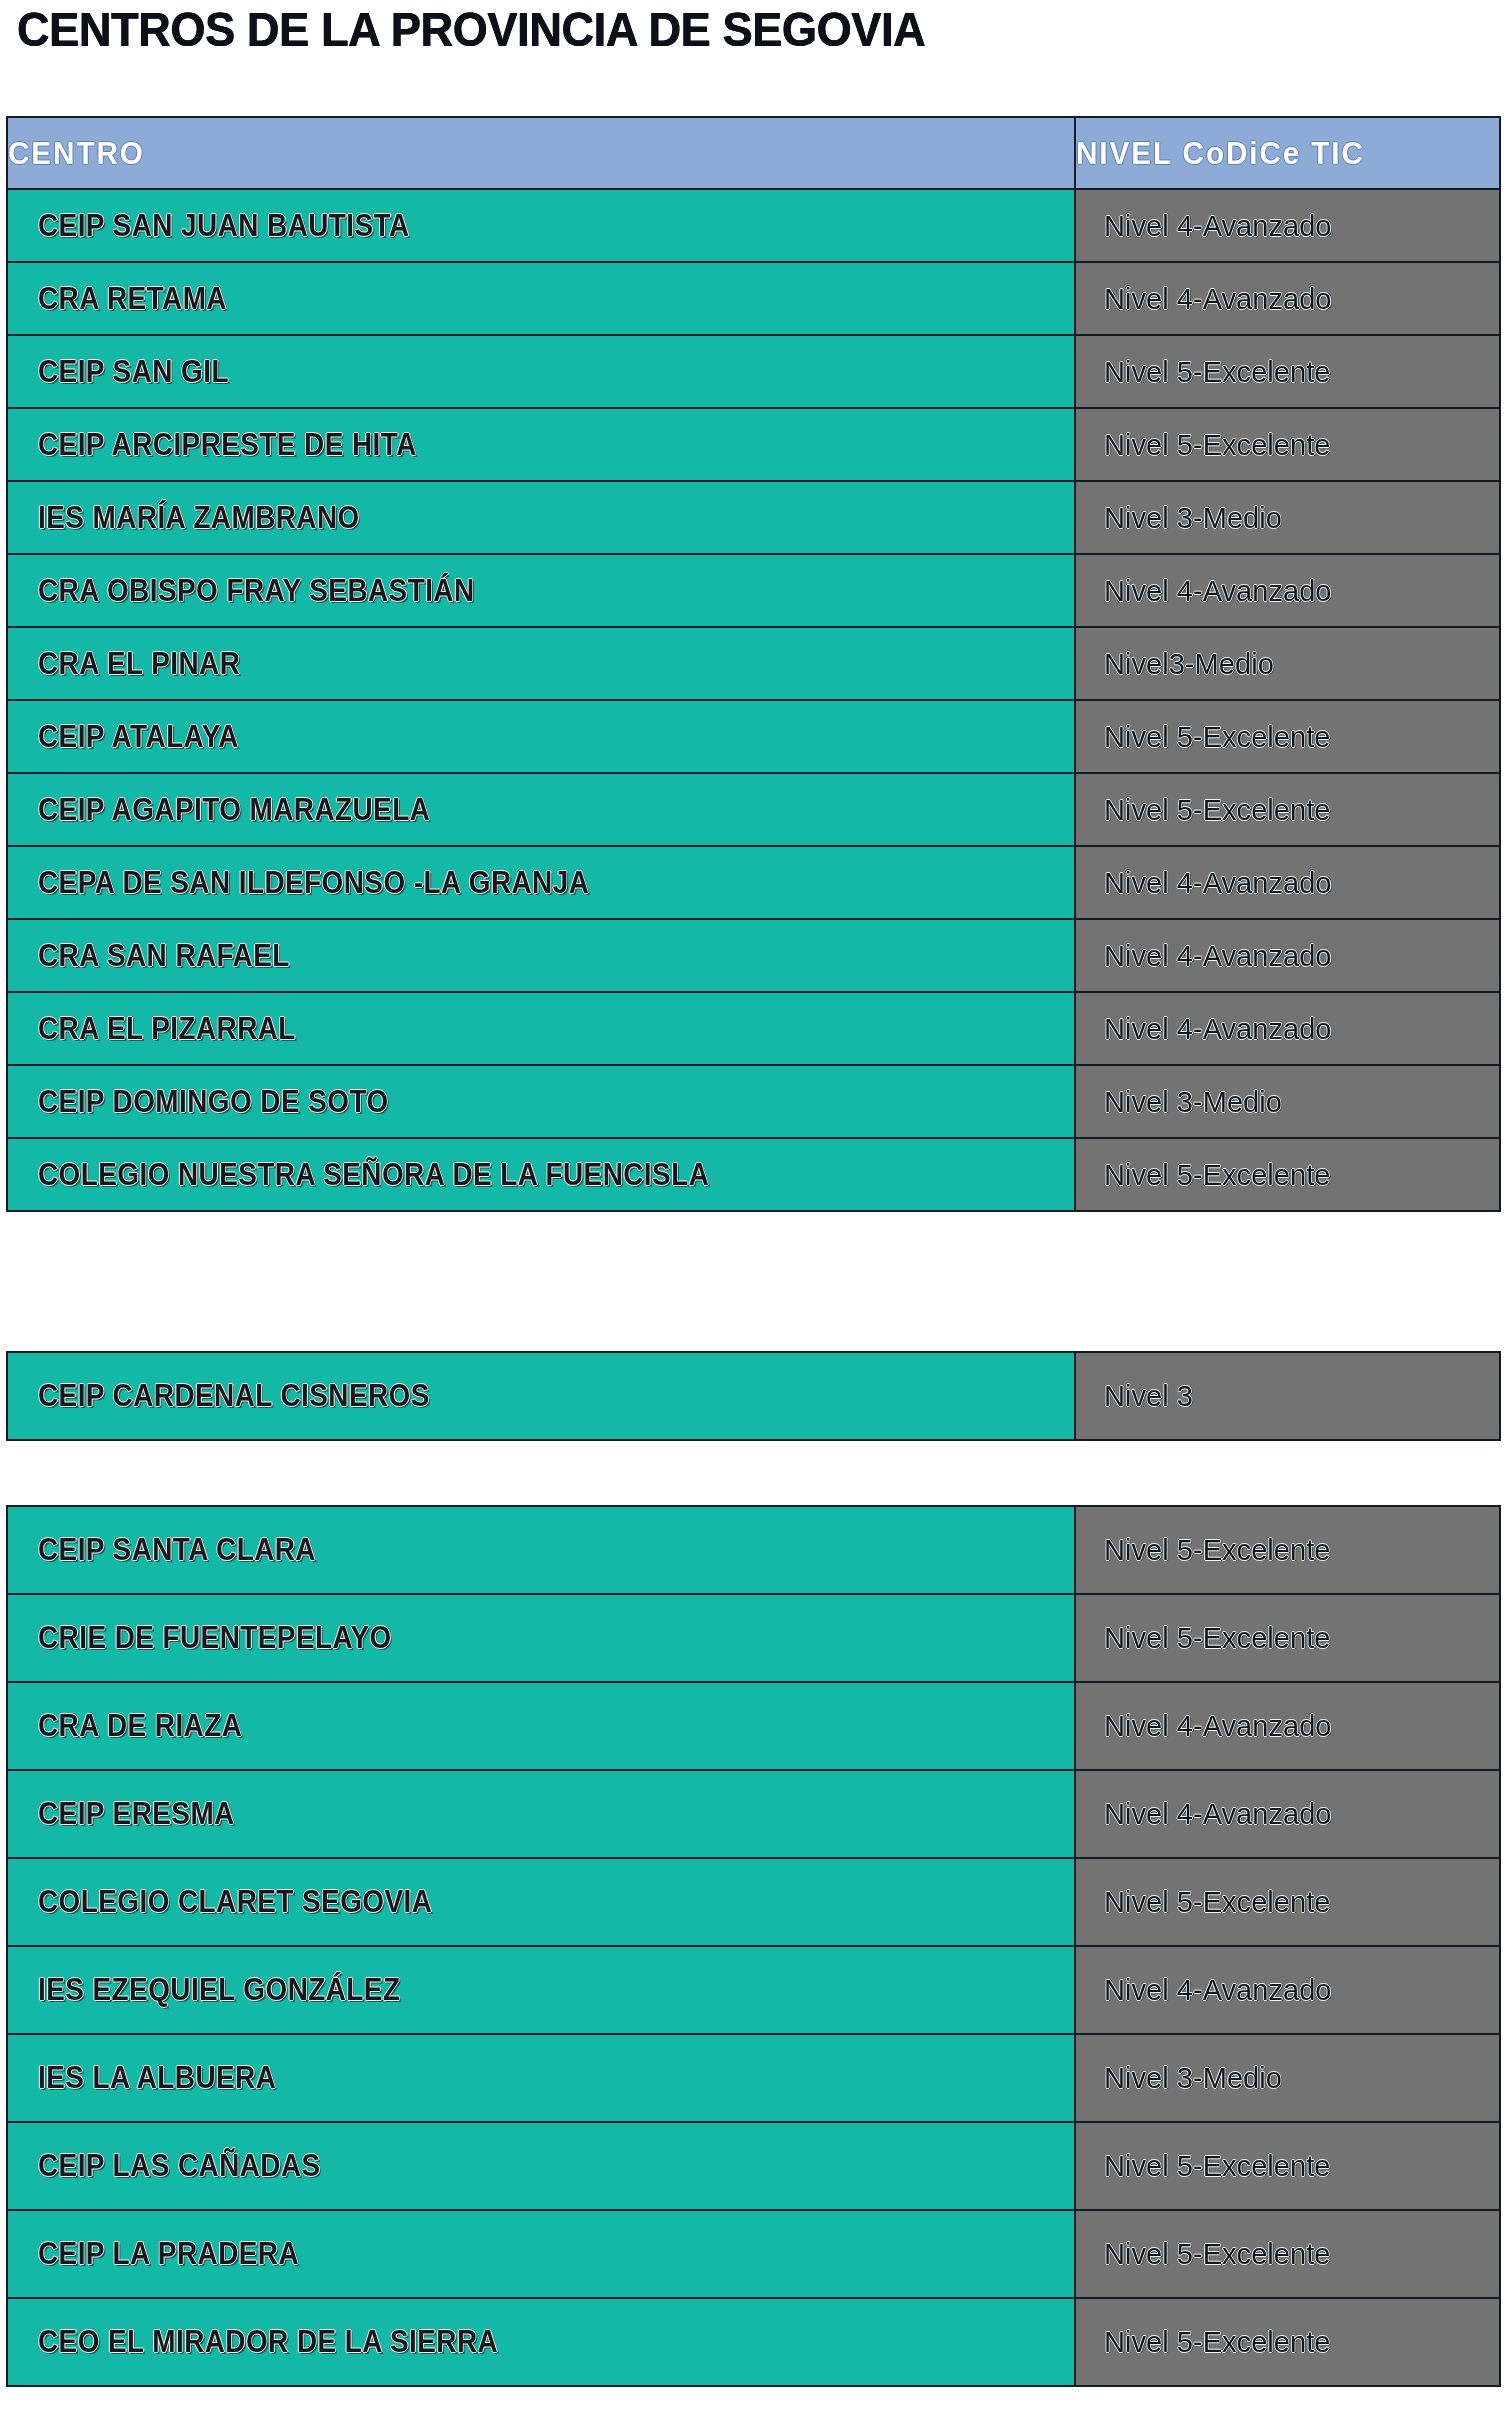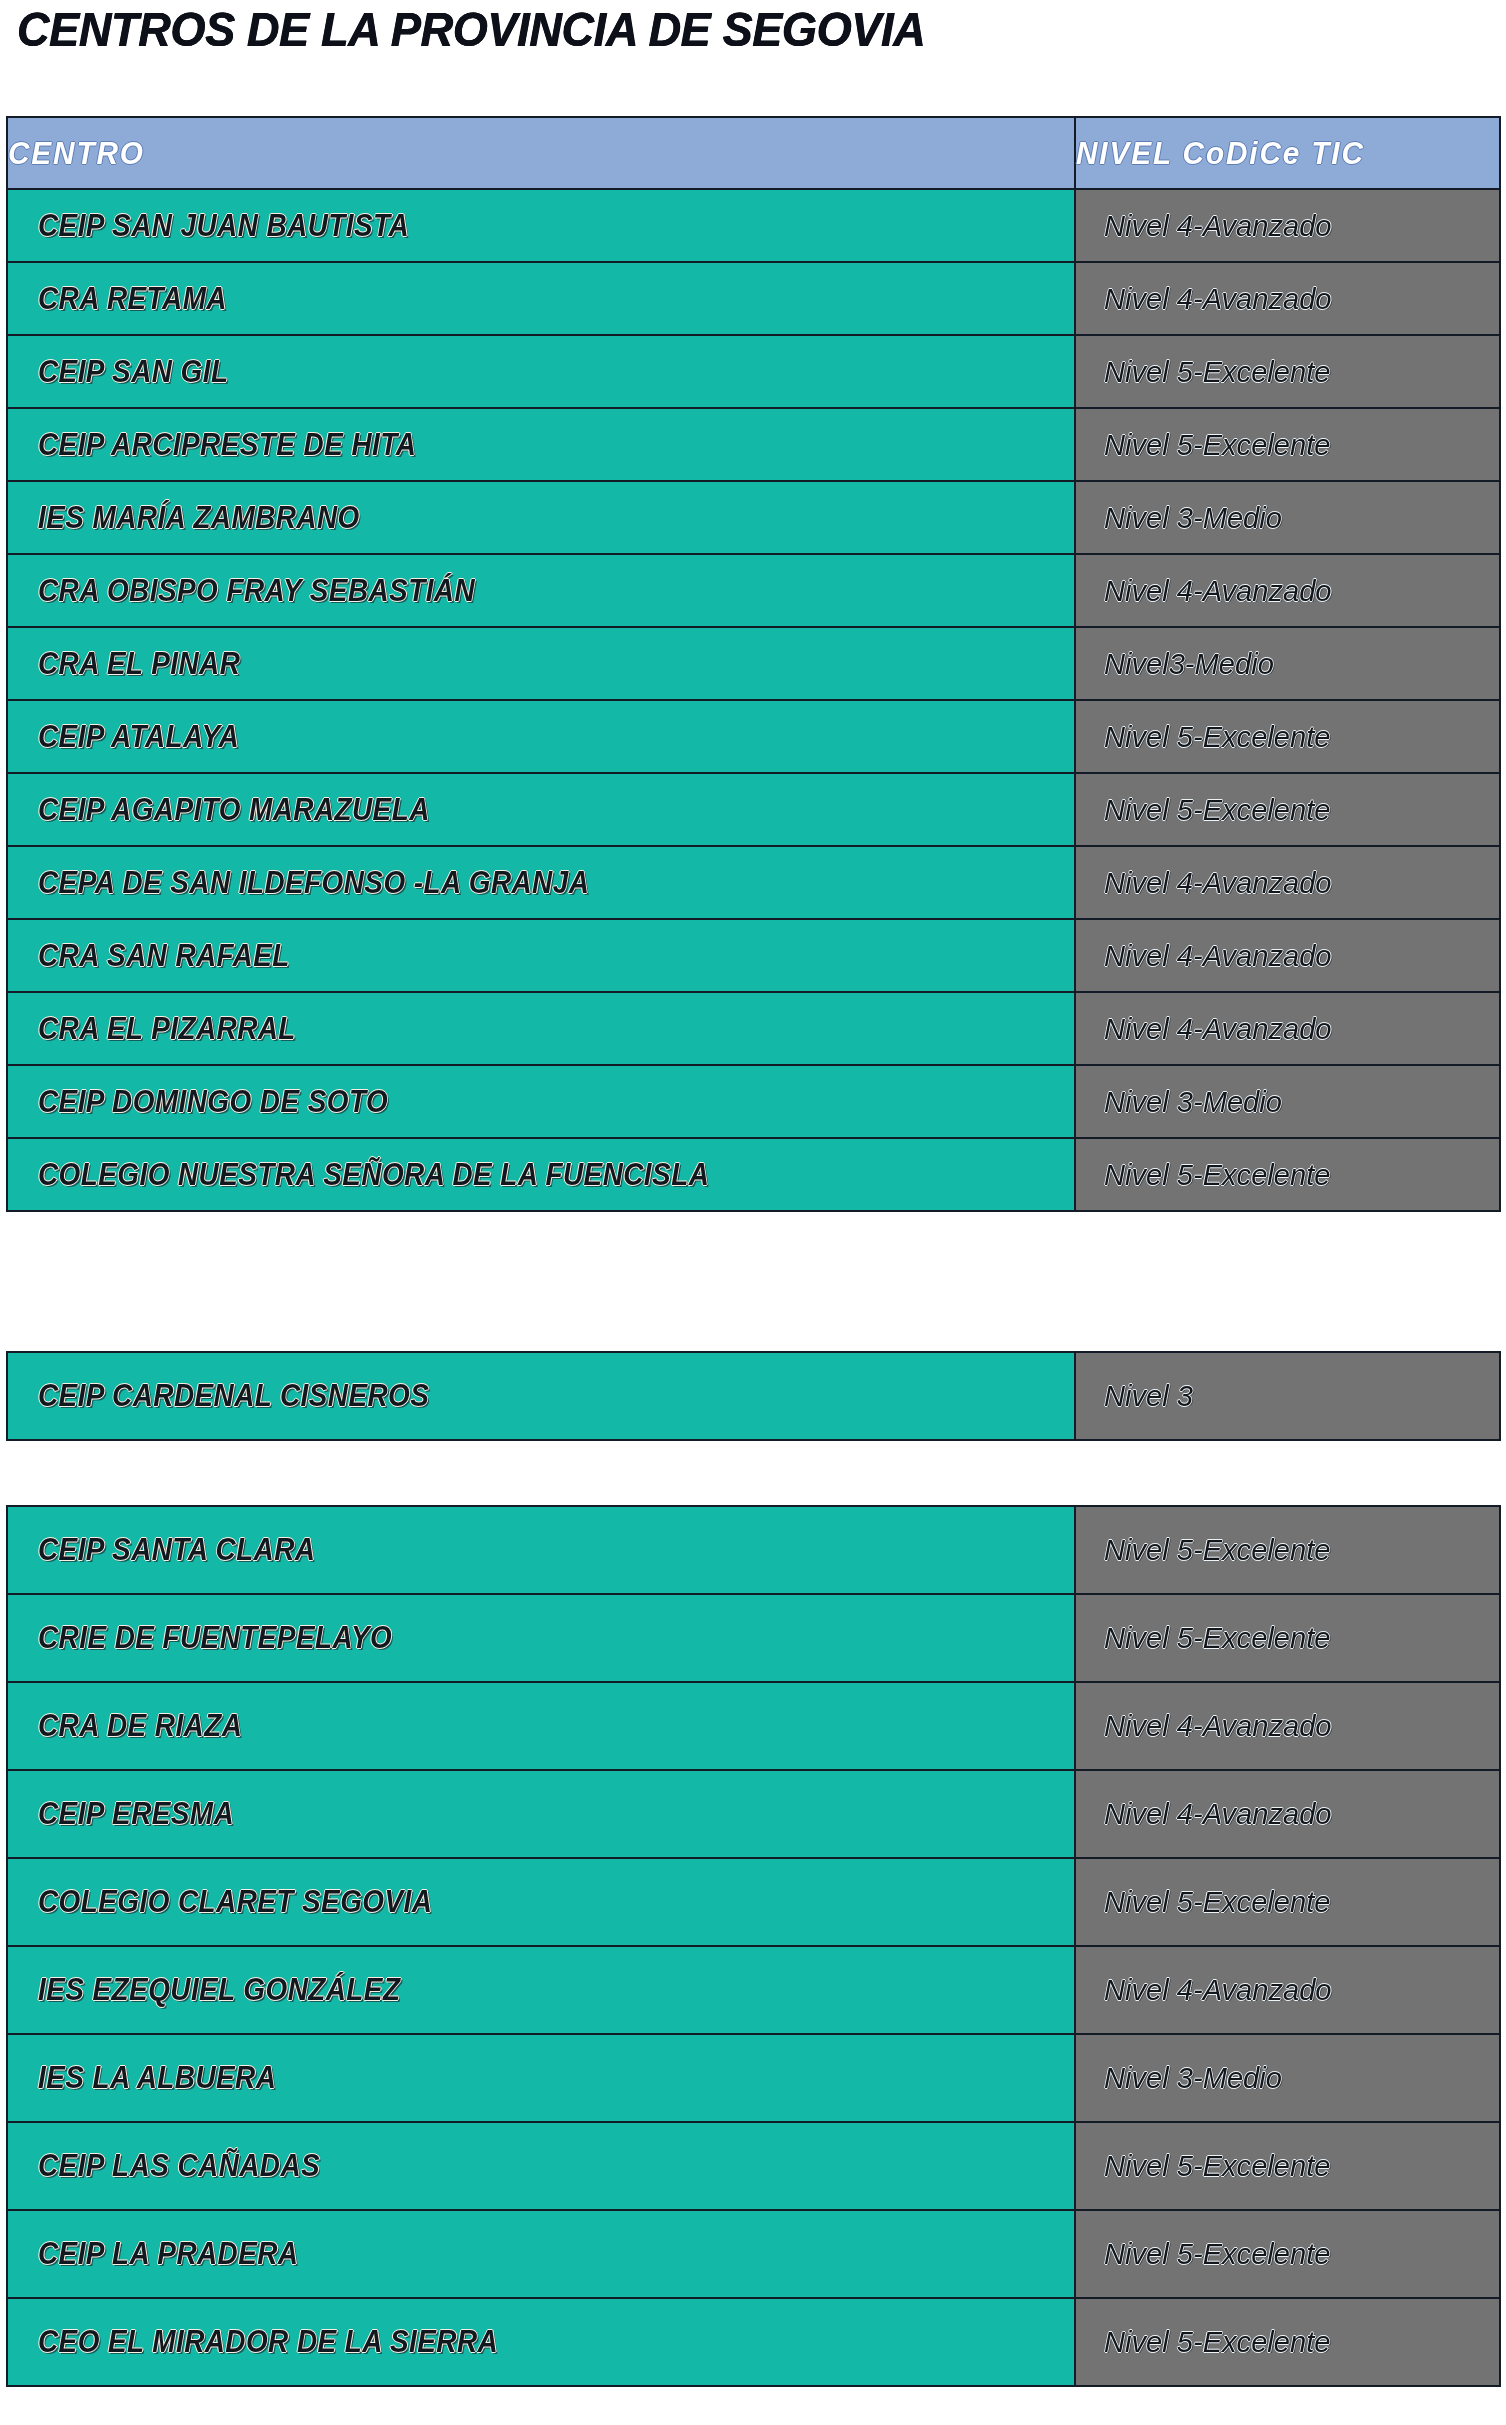--- a/index.html
+++ b/index.html
@@ -14,21 +14,20 @@
     font-family: "Liberation Sans", "DejaVu Sans", sans-serif;
     overflow: hidden;
     position: relative;
   }
 
   .page {
     width: 1506px;
     height: 2176px;
     position: relative;
     box-sizing: border-box;
-    font-style: italic;
   }
 
   
   .doc-title {
     position: absolute;
     left: 17px;
     top: 1.6px;
     font-size: 49px;
     line-height: 55px;
     font-weight: 700;

